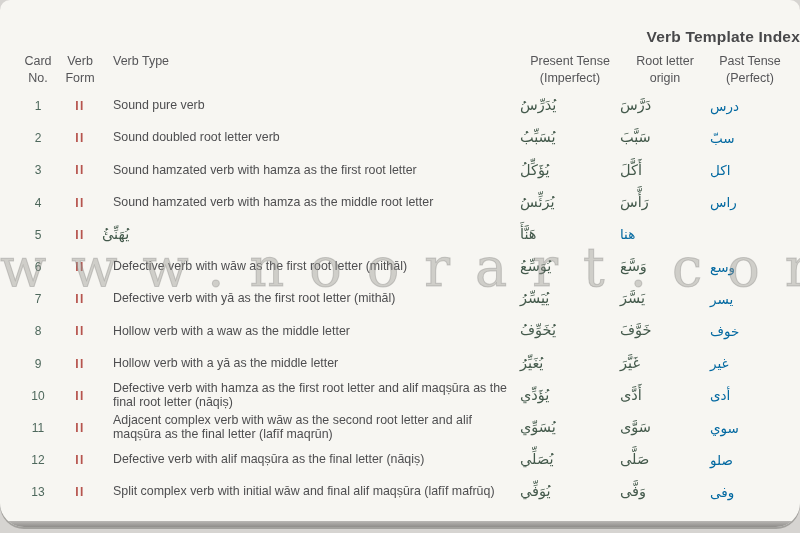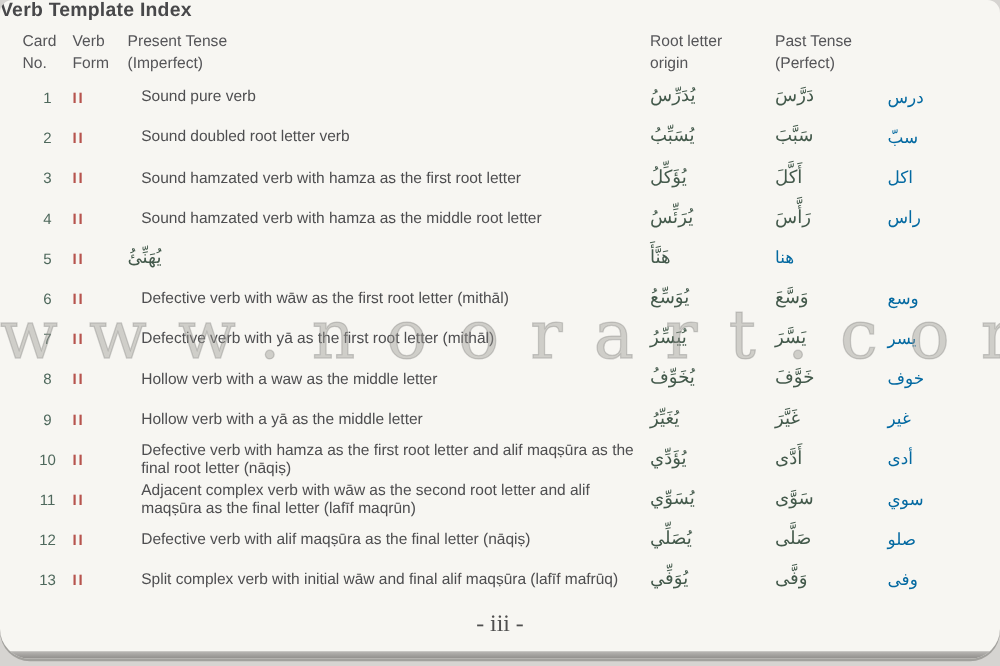--- a/index.html
+++ b/index.html
@@ -17,55 +17,57 @@
     box-shadow: 0 2px 0 rgba(120,118,115,0.55);
     overflow: hidden;
   }
   .edge-strip {
     position: absolute; left: 0; bottom: 0;
     width: 800px; height: 6px;
     background: linear-gradient(#b9b7b4, #8f8d8a);
   }
   .title {
     margin: 0;
-    padding-top: 0;
-    text-align: left;
+    padding-top: 28px;
+    text-align: right;
     font-size: 15.5px;
     font-weight: bold;
     letter-spacing: 0.2px;
     color: #48484a;
   }
   .grid {
     display: grid;
     grid-template-columns: 40px 44px 418px 100px 90px 80px;
     margin: 0 10px 0 18px;
   }
   .thead {
     margin-top: 7px;
     align-items: start;
   }
   .th {
     font-size: 12.5px;
     line-height: 16.5px;
     color: #555558;
+    text-align: center;
     white-space: pre-line;
   }
   .th.left { text-align: left; padding-left: 11px; }
   .rows { margin-top: 4px; }
   .row {
     height: 32.2px;
     align-items: center;
   }
   .c { min-width: 0; }
   .c.no {
     text-align: center;
     font-size: 12px;
     color: #4e685c;
   }
   .c.form {
+    text-align: center;
     font-size: 12px;
     font-weight: bold;
     letter-spacing: 1.5px;
     color: #b6544e;
   }
   .c.type {
     font-size: 12.4px;
     line-height: 13.8px;
     color: #4e4e50;
     padding-left: 11px;
@@ -114,20 +116,21 @@
 
   <div class="watermark">www.noorart.com</div>
 
   <h1 class="title">Verb Template Index</h1>
 
   <div class="grid thead">
     <div class="th">Card
 No.</div>
     <div class="th">Verb
 Form</div>
+    <div class="th left">Verb Type</div>
     <div class="th">Present Tense
 (Imperfect)</div>
     <div class="th">Root letter
 origin</div>
     <div class="th">Past Tense
 (Perfect)</div>
   </div>
 
   <div class="rows">
   <div class="grid row">

